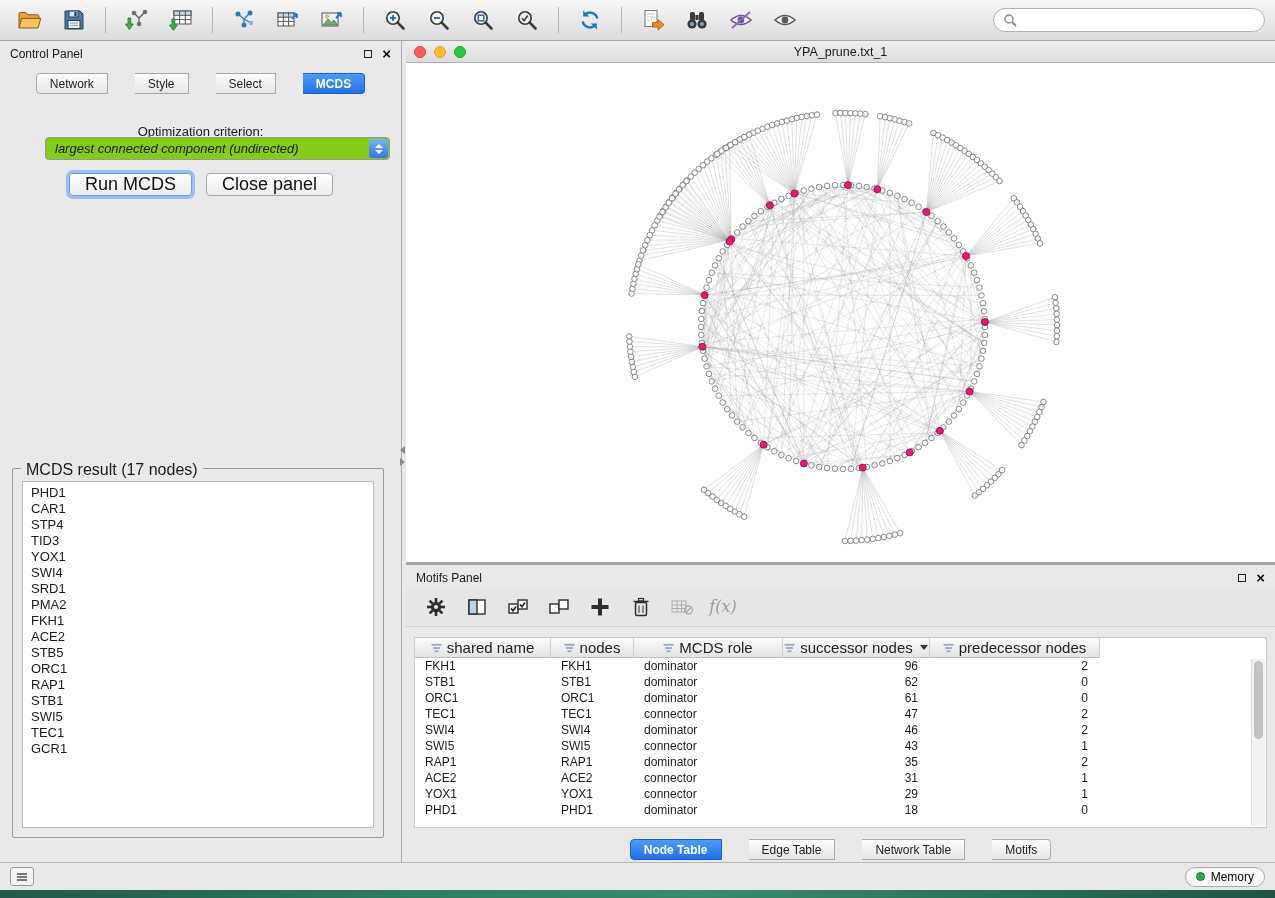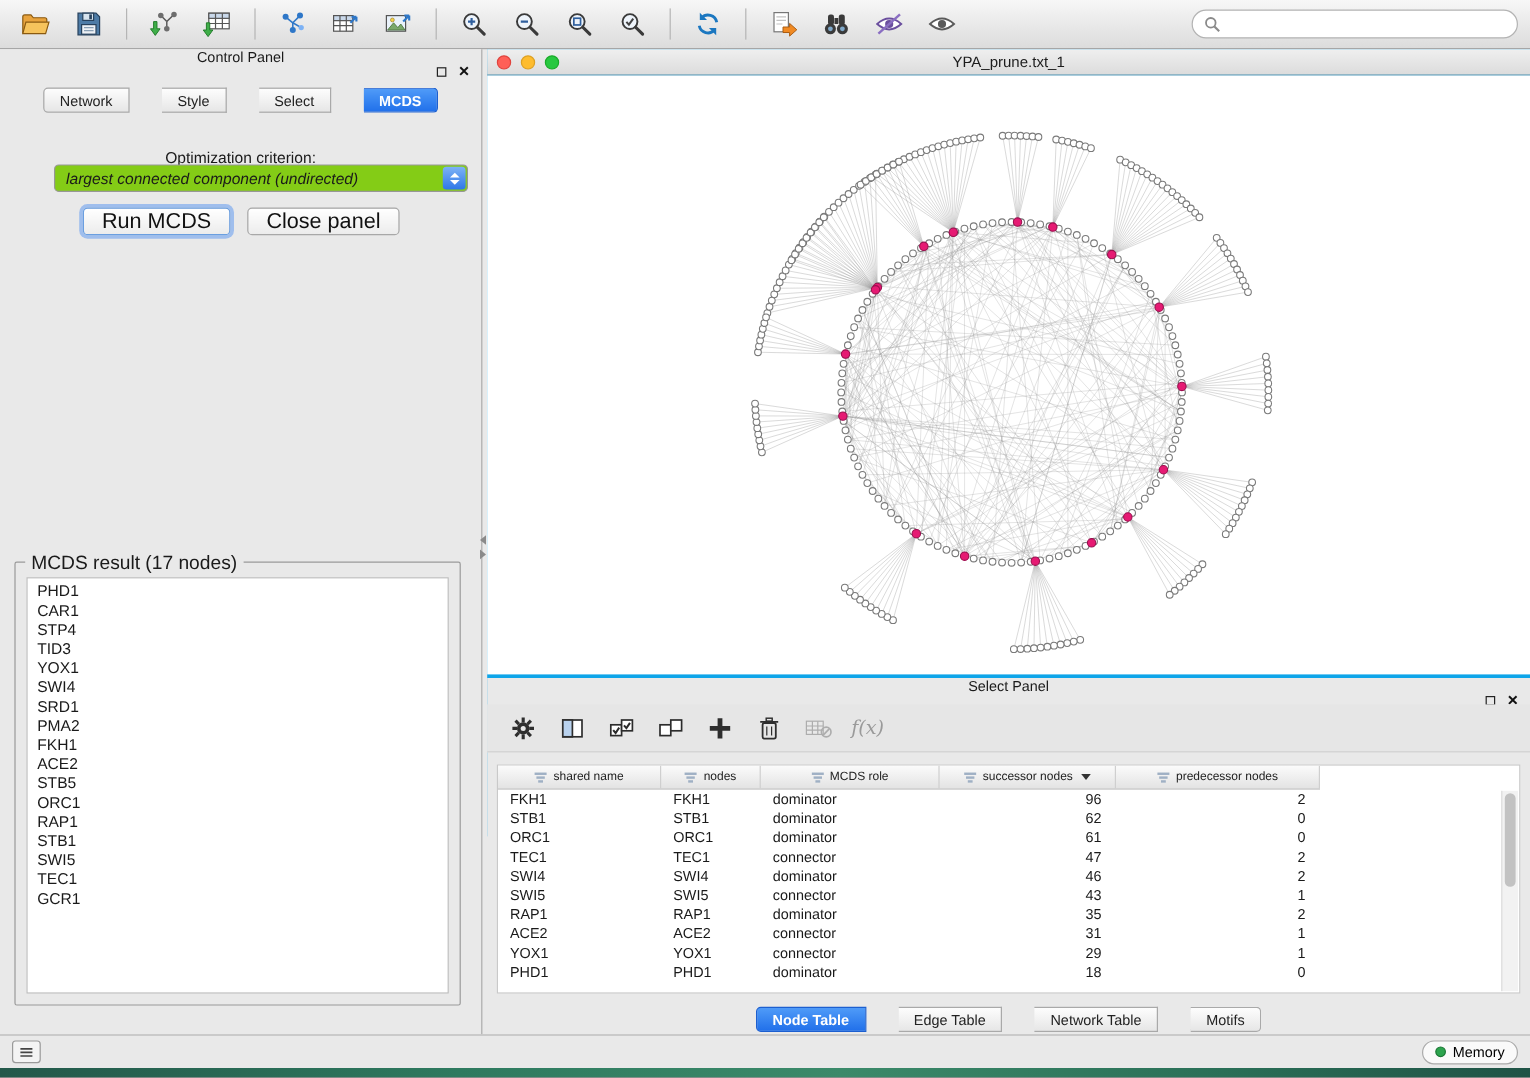--- a/index.html
+++ b/index.html
@@ -19,21 +19,21 @@
   .searchbox {
     margin-left:auto; width:272px; height:24px; background:#fff;
     border:1px solid #b3b3b3; border-radius:12px; display:flex; align-items:center; padding:0 9px; gap:5px;
   }
   .searchbox input { border:none; outline:none; flex:1; font-size:12px; background:transparent; }
   
   .control-panel {
     position:absolute; left:0; top:41px; width:402px; height:821px;
     background:#e9e9e9; border-right:1px solid #ababab;
   }
-  .panel-titlebar { height:26px; display:flex; align-items:center; padding:0 10px; font-size:12px;flex-direction:column; }
+  .panel-titlebar { height:26px; display:flex; align-items:center; padding:0 10px; font-size:12px; }
   .panel-titlebar .win-icons { margin-left:auto; display:flex; align-items:center; gap:10px; }
   .float-box { width:8px; height:8px; border:1.5px solid #222; display:inline-block; }
   .close-x { font-size:15px; font-weight:bold; line-height:10px; color:#111; cursor:default; }
   .seg-row { display:flex; justify-content:center; margin-top:6px;gap:27px; }
   .seg {
     height:21px; padding:0 13px; font-size:12px; display:flex; align-items:center;
     background:linear-gradient(#fdfdfd,#e6e6e6); border:1px solid #a9a9a9; border-left:none; color:#222;
   }
   .seg:first-child { border-left:1px solid #a9a9a9; border-radius:4px 0 0 4px; }
   .seg:last-child { border-radius:0 4px 4px 0; }
@@ -68,21 +68,21 @@
     position:absolute; left:9px; top:12px; right:9px; bottom:9px;
     background:#fff; border:1px solid #bdbdbd; overflow:hidden; padding:3px 0;
   }
   .mcds-item { font-size:13px; line-height:16px; padding:0 8px; }
   
   .vsplit-arrows { position:absolute; left:398px; top:446px; width:8px; height:26px; display:flex; flex-direction:column; gap:4px; align-items:center; }
   .arr-l { width:0;height:0;border-top:4px solid transparent;border-bottom:4px solid transparent;border-right:5px solid #8a8a8a; }
   .arr-r { width:0;height:0;border-top:4px solid transparent;border-bottom:4px solid transparent;border-left:5px solid #8a8a8a; }
   
   .network-window {
-    position:absolute; left:406px; top:41px; width:869px; height:656px; background:#0ea5e9;
+    position:absolute; left:406px; top:41px; width:869px; height:656px; background:#a3a3a3;
   }
   .net-titlebar {
     height:22px; background:linear-gradient(#efefef,#dcdcdc); border-bottom:1px solid #b2b2b2;
     display:flex; align-items:center; padding:0 8px; position:relative;
   }
   .lights { display:flex; gap:8px; }
   .light { width:12px; height:12px; border-radius:50%; }
   .light.red { background:#ff5f57; border:1px solid #e0443e; }
   .light.yellow { background:#febc2e; border:1px solid #dea123; }
   .light.green { background:#28c840; border:1px solid #1aab29; }
@@ -96,21 +96,21 @@
     display:flex; align-items:center; padding:0 14px; gap:9px;
   }
   .tpbtn { width:32px; height:30px; border:none; background:transparent; display:flex; align-items:center; justify-content:center; }
   .fx { font-family:"DejaVu Serif", serif; font-style:italic; font-size:16px; color:#9a9a9a; }
   .table-wrap {
     position:absolute; left:8px; top:72px; width:853px; height:191px;
     background:#fff; border:1px solid #c9c9c9; overflow:hidden;
   }
   .thead { display:grid; grid-template-columns:136px 83px 149px 147px 170px; width:685px;
     background:linear-gradient(#fbfbfb,#e3e3e3); border-bottom:1px solid #bdbdbd; height:20px; }
-  .th { display:flex; align-items:center; justify-content:center; gap:5px; font-size:10px; color:#222;
+  .th { display:flex; align-items:center; justify-content:center; gap:5px; font-size:15px; color:#222;
     border-right:1px solid #cfcfcf; overflow:hidden; white-space:nowrap; }
   .sort-desc { width:0; height:0; border-left:4px solid transparent; border-right:4px solid transparent; border-top:5px solid #333; margin-left:2px; }
   .trow { display:grid; grid-template-columns:136px 83px 149px 147px 170px; height:16px; font-size:12px; align-items:center; }
   .td { padding-left:10px; white-space:nowrap; overflow:hidden; }
   .td.num { text-align:right; padding-right:12px; padding-left:0; }
   .vscroll {
     position:absolute; right:1px; top:21px; bottom:1px; width:14px;
     background:#f2f2f2; border-left:1px solid #ddd;
   }
   .vthumb { position:absolute; left:2px; top:2px; width:9px; height:78px; border-radius:5px; background:#c2c2c2; }
@@ -1076,21 +1076,21 @@
           <circle cx="323.5937575732844" cy="178.54226671240917" r="3.5" fill="#e61a73" stroke="#9b0d4e" stroke-width="0.9"></circle>
           <circle cx="363.86459336277227" cy="142.28224330030008" r="3.5" fill="#e61a73" stroke="#9b0d4e" stroke-width="0.9"></circle>
           <circle cx="503.66496191559656" cy="389.3785581859676" r="3.5" fill="#e61a73" stroke="#9b0d4e" stroke-width="0.9"></circle>
           <circle cx="397.85949547398616" cy="400.49916082324125" r="3.5" fill="#e61a73" stroke="#9b0d4e" stroke-width="0.9"></circle>
         </svg>
     </div>
   </div>
 
   <div class="table-panel">
     <div class="panel-titlebar">
-      <span>Select Panel</span>
+      <span>Motifs Panel</span>
       <span class="win-icons">
         <span class="float-box"></span>
         <span class="close-x">×</span>
       </span>
     </div>
     <div class="tp-toolbar">
       <button class="tpbtn">
         <svg width="22" height="22" viewBox="0 0 22 22">
             <g stroke="#2e2e2e" stroke-width="2.6">
               <line x1="11" y1="2" x2="11" y2="6"></line>

